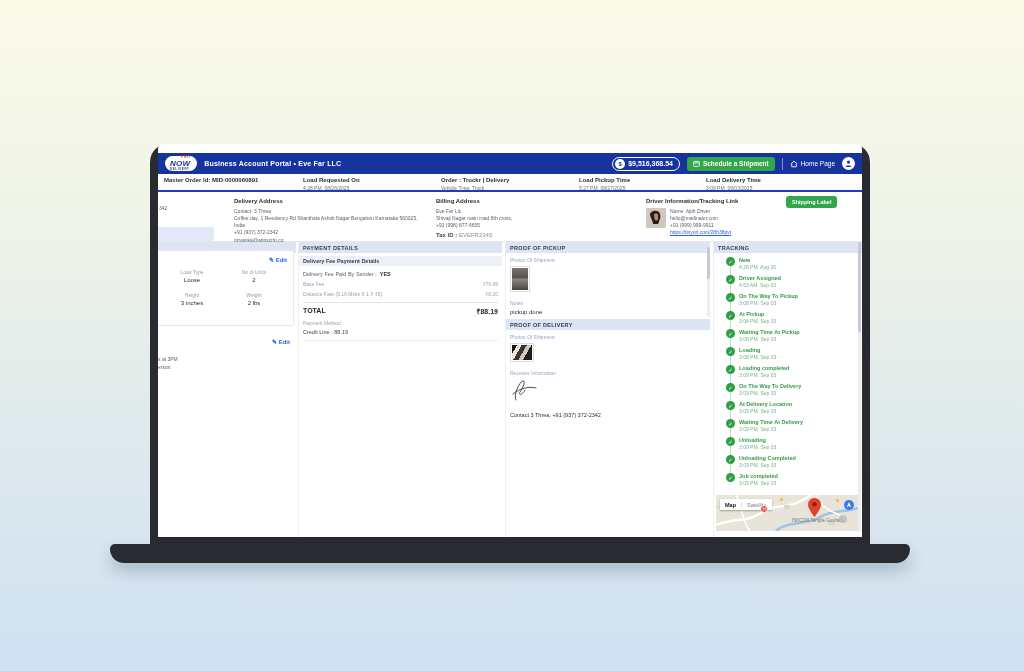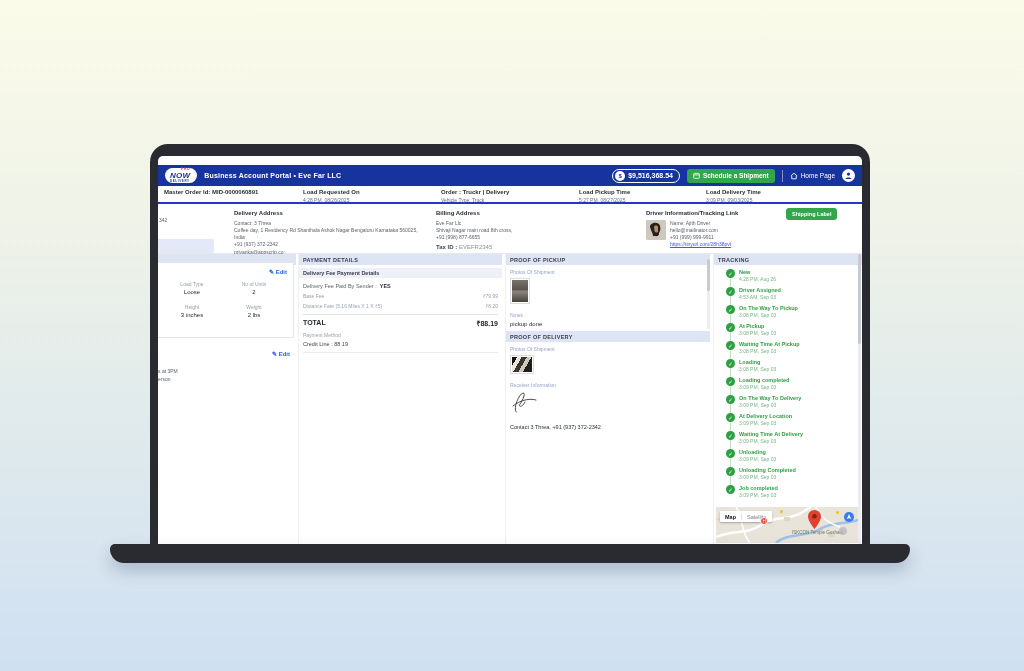--- a/index.html
+++ b/index.html
@@ -5,21 +5,21 @@
 <style>
   * { margin:0; padding:0; box-sizing:border-box; }
   html,body { width:1024px; height:671px; overflow:hidden; font-family:"Liberation Sans", sans-serif; }
   body { background:linear-gradient(180deg,#fbfbe9 0%,#eef2e8 35%,#cfe0f2 100%); position:relative; }
 
   
   .laptop-screen { position:absolute; left:150px; top:144px; width:720px; height:403px;
     background:#2a2b31; border-radius:18px 18px 2px 2px; }
   .laptop-base { position:absolute; left:110px; top:544px; width:800px; height:19px;
     background:#2a2b31; border-radius:5px 5px 14px 14px; box-shadow:0 8px 16px rgba(40,60,90,.25); }
-  .app { position:absolute; left:8px; top:12px; width:704px; height:393px; background:#ffffff;
+  .app { position:absolute; left:8px; top:0; width:704px; height:393px; background:#ffffff;
     border-radius:5px 5px 0 0; overflow:hidden; color:#333;padding-left:10px; }
 
   
   .navbar { position:absolute; left:0; top:9px; width:704px; height:21px; background:#16339e;
     display:flex; align-items:center; padding:0 7px; gap:7px; }
   .logo { background:#fff; border-radius:8px; height:15px; padding:1px 7px 1px 5px; display:flex;
     flex-direction:column; justify-content:center; line-height:1; position:relative; }
   .logo .pro { font-size:3.5px; font-weight:bold; color:#d2342a; text-align:right; letter-spacing:.5px; }
   .logo .now { font-size:8px; font-weight:800; font-style:italic; color:#16339e; letter-spacing:.2px; }
   .logo .dlv { font-size:3px; font-weight:bold; color:#16339e; letter-spacing:.6px; }

